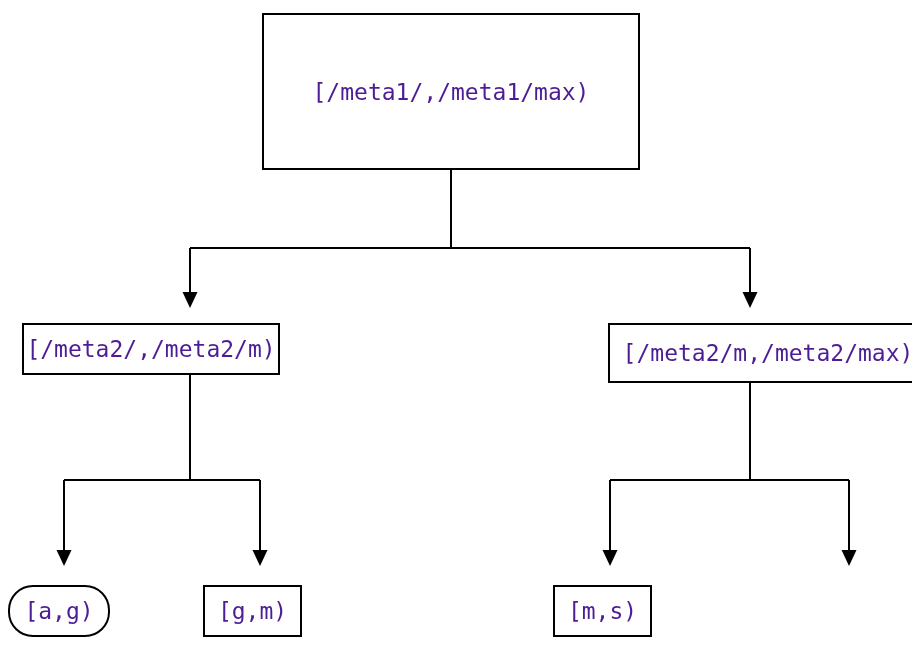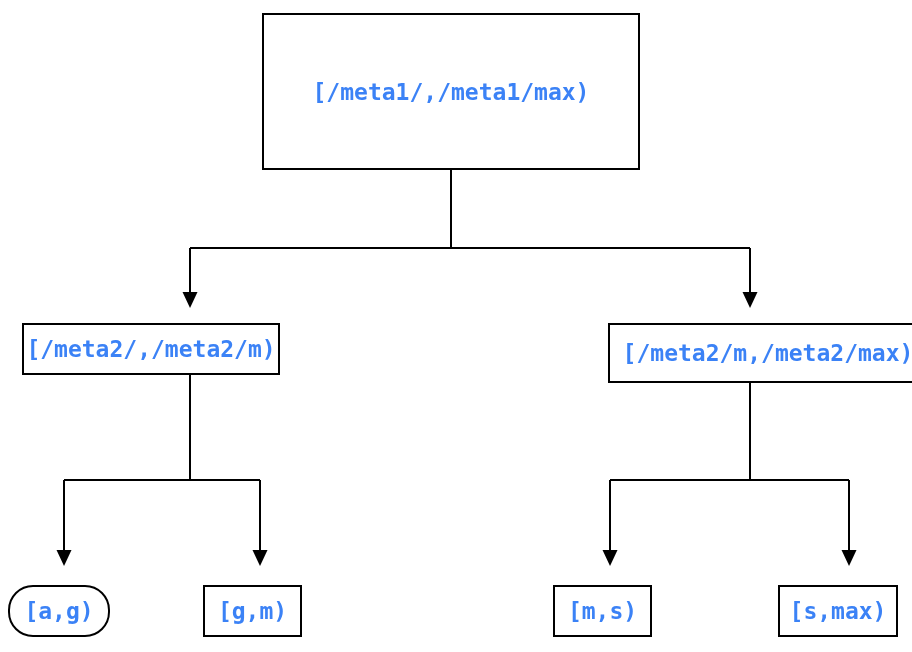--- a/index.html
+++ b/index.html
@@ -16,23 +16,23 @@
     overflow: hidden;
   }
   .node {
     position: absolute;
     box-sizing: border-box;
     border: 2.5px solid #000000;
     background: #ffffff;
     display: flex;
     align-items: center;
     justify-content: center;
-    font-weight: bold;
+    font-weight: normal;
     font-size: 23px;
-    color: #3b82f6;
+    color: #4c1d95;
     white-space: nowrap;
   }
   #edges {
     position: absolute;
     left: 0;
     top: 0;
     width: 912px;
     height: 652px;
     pointer-events: none;
   }
@@ -80,15 +80,14 @@
   <div class="node" style="left:22px;  top:323px; width:258px; height:52px;">[/meta2/,/meta2/m)</div>
 
   <div class="node" style="left:608px; top:323px; width:320px; height:60px;">[/meta2/m,/meta2/max)</div>
 
   <div class="node" style="left:8px;   top:585px; width:102px; height:52px;border-radius:25px;">[a,g)</div>
 
   <div class="node" style="left:553px; top:585px; width:99px;  height:52px;">[m,s)</div>
 
   <div class="node" style="left:203px; top:585px; width:99px;  height:52px;">[g,m)</div>
 
-  <div class="node" style="left:778px; top:585px; width:120px; height:52px;">[s,max)</div>
 
 </div>
 
 </body></html>

